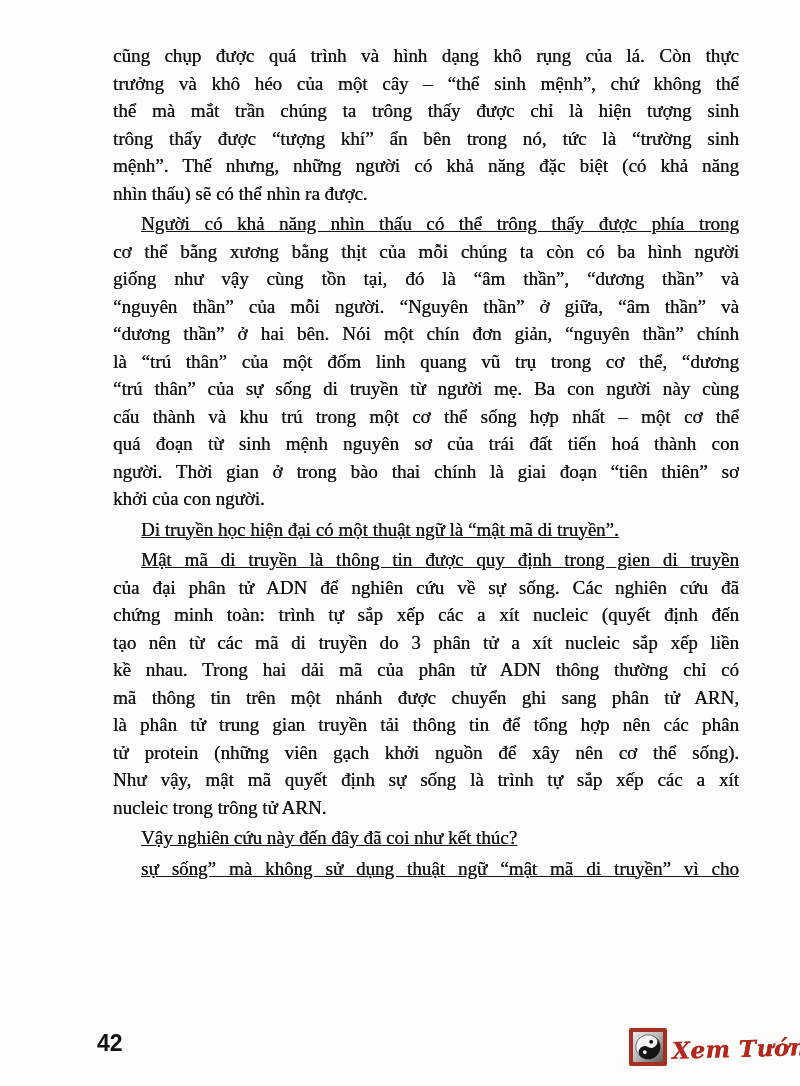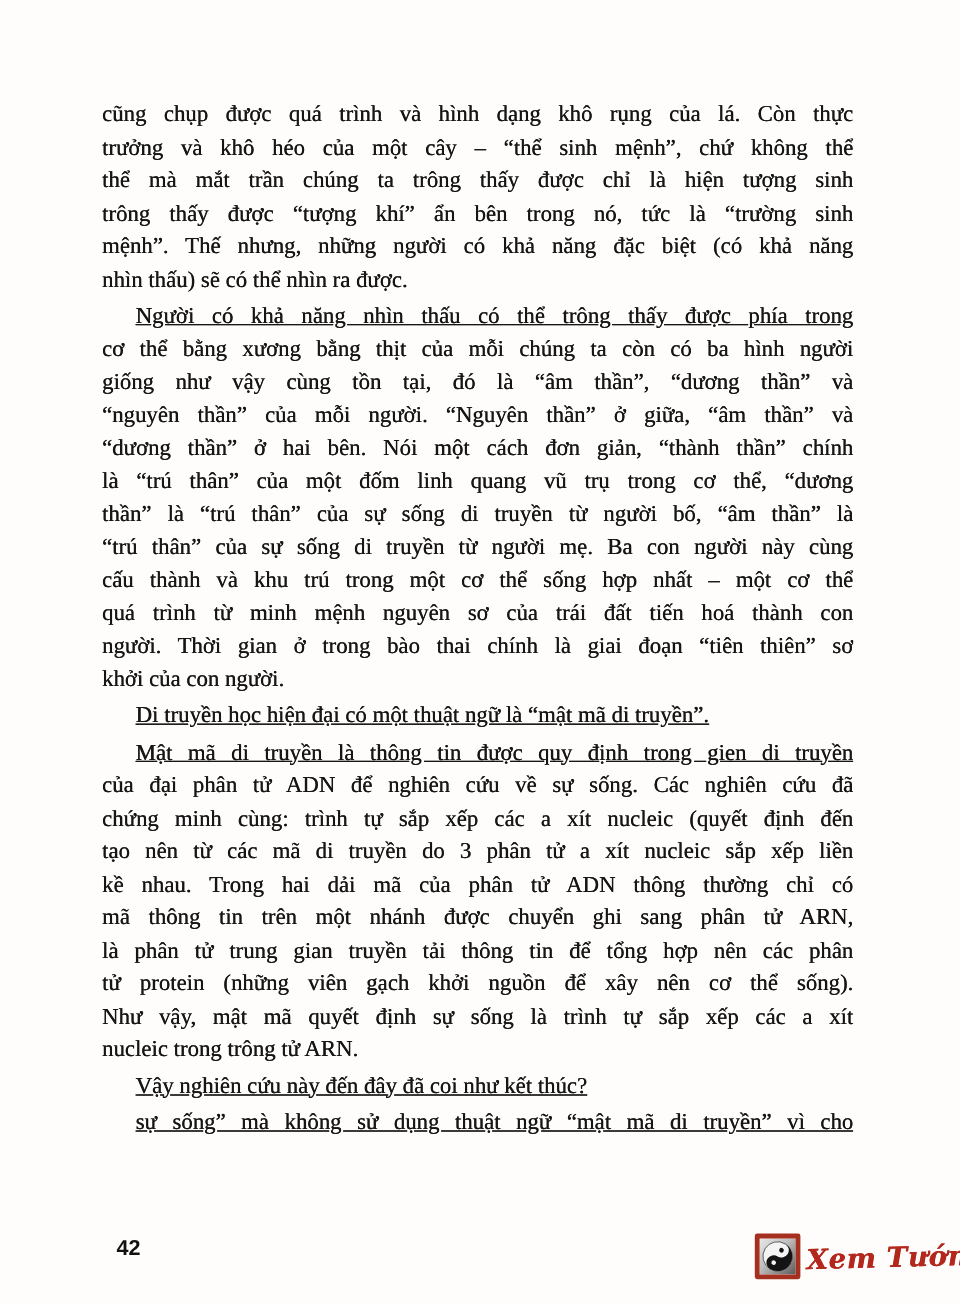--- a/index.html
+++ b/index.html
@@ -10,21 +10,21 @@
     font-family:"Liberation Serif","DejaVu Serif",serif;
     color:#161616;
     overflow:hidden;
   }
   .page{
     position:absolute;inset:0;
     background:#fefdfb;
   }
   .page-text{
     position:absolute;
-    left:85px;top:42px;width:626px;margin-top:40px;
+    left:113px;top:42px;width:626px;
   }
   .para + .para{margin-top:3px;}
   .line{
     font-size:19px;
     line-height:27.5px;
     height:27.5px;
     overflow:hidden;
     text-align:justify;
     text-align-last:justify;
     text-shadow:0.25px 0 0 currentColor;
@@ -32,21 +32,21 @@
   }
   .line.last{
     text-align-last:left;
   }
   .para.indent .line:first-child{text-indent:28px;text-decoration:underline;}
   .footer-pagenum{
     position:absolute;
     left:97px;top:1030px;
     font-family:"Liberation Sans","DejaVu Sans",sans-serif;
     font-weight:bold;
-    font-size:18px;
+    font-size:23px;
     color:#111;
   }
   .watermark{
     position:absolute;
     left:629px;top:1028px;
     display:flex;align-items:center;gap:5px;
   }
   .wm-box{
     width:38px;height:38px;
     box-sizing:border-box;
@@ -80,36 +80,35 @@
         <div class="line">thể mà mắt trần chúng ta trông thấy được chỉ là hiện tượng sinh</div>
         <div class="line">trông thấy được “tượng khí” ẩn bên trong nó, tức là “trường sinh</div>
         <div class="line">mệnh”. Thế nhưng, những người có khả năng đặc biệt (có khả năng</div>
         <div class="line last">nhìn thấu) sẽ có thể nhìn ra được.</div>
       </div>
       <div class="para indent">
         <div class="line">Người có khả năng nhìn thấu có thể trông thấy được phía trong</div>
         <div class="line">cơ thể bằng xương bằng thịt của mỗi chúng ta còn có ba hình người</div>
         <div class="line">giống như vậy cùng tồn tại, đó là “âm thần”, “dương thần” và</div>
         <div class="line">“nguyên thần” của mỗi người. “Nguyên thần” ở giữa, “âm thần” và</div>
-        <div class="line">“dương thần” ở hai bên. Nói một cách đơn giản, “thành thần” chính</div>
+        <div class="line">“dương thần” ở hai bên. Nói một chín đơn giản, “nguyên thần” chính</div>
         <div class="line">là “trú thân” của một đốm linh quang vũ trụ trong cơ thể, “dương</div>
-        <div class="line">thần” là “trú thân” của sự sống di truyền từ người bố, “âm thần” là</div>
         <div class="line">“trú thân” của sự sống di truyền từ người mẹ. Ba con người này cùng</div>
         <div class="line">cấu thành và khu trú trong một cơ thể sống hợp nhất – một cơ thể</div>
-        <div class="line">quá trình từ minh mệnh nguyên sơ của trái đất tiến hoá thành con</div>
+        <div class="line">quá đoạn từ sinh mệnh nguyên sơ của trái đất tiến hoá thành con</div>
         <div class="line">người. Thời gian ở trong bào thai chính là giai đoạn “tiên thiên” sơ</div>
         <div class="line last">khởi của con người.</div>
       </div>
       <div class="para indent">
         <div class="line last">Di truyền học hiện đại có một thuật ngữ là “mật mã di truyền”.</div>
       </div>
       <div class="para indent">
         <div class="line">Mật mã di truyền là thông tin được quy định trong gien di truyền</div>
         <div class="line">của đại phân tử ADN để nghiên cứu về sự sống. Các nghiên cứu đã</div>
-        <div class="line">chứng minh cùng: trình tự sắp xếp các a xít nucleic (quyết định đến</div>
+        <div class="line">chứng minh toàn: trình tự sắp xếp các a xít nucleic (quyết định đến</div>
         <div class="line">tạo nên từ các mã di truyền do 3 phân tử a xít nucleic sắp xếp liền</div>
         <div class="line">kề nhau. Trong hai dải mã của phân tử ADN thông thường chỉ có</div>
         <div class="line">mã thông tin trên một nhánh được chuyển ghi sang phân tử ARN,</div>
         <div class="line">là phân tử trung gian truyền tải thông tin để tổng hợp nên các phân</div>
         <div class="line">tử protein (những viên gạch khởi nguồn để xây nên cơ thể sống).</div>
         <div class="line">Như vậy, mật mã quyết định sự sống là trình tự sắp xếp các a xít</div>
         <div class="line last">nucleic trong trông tử ARN.</div>
       </div>
       <div class="para indent">
         <div class="line last">Vậy nghiên cứu này đến đây đã coi như kết thúc?</div>

